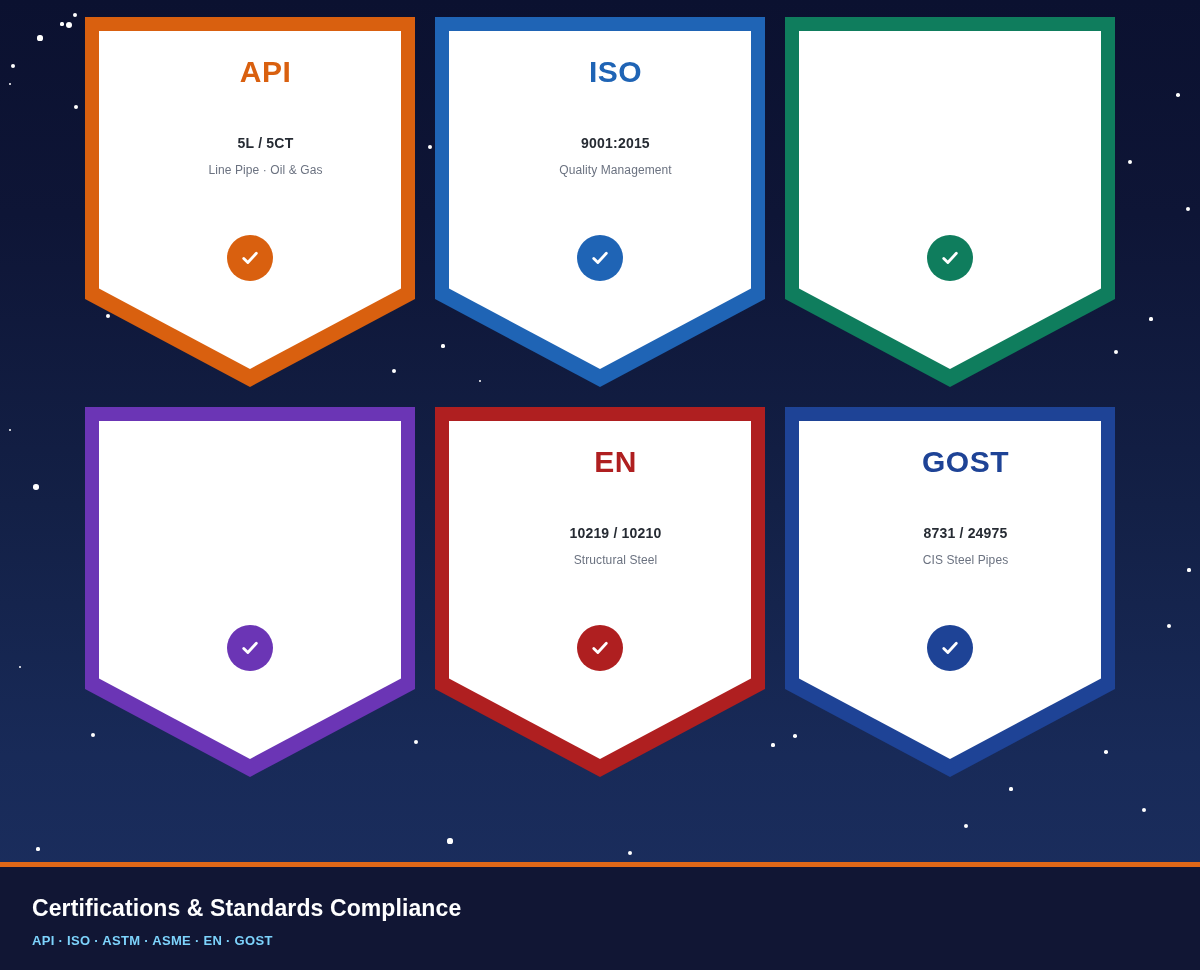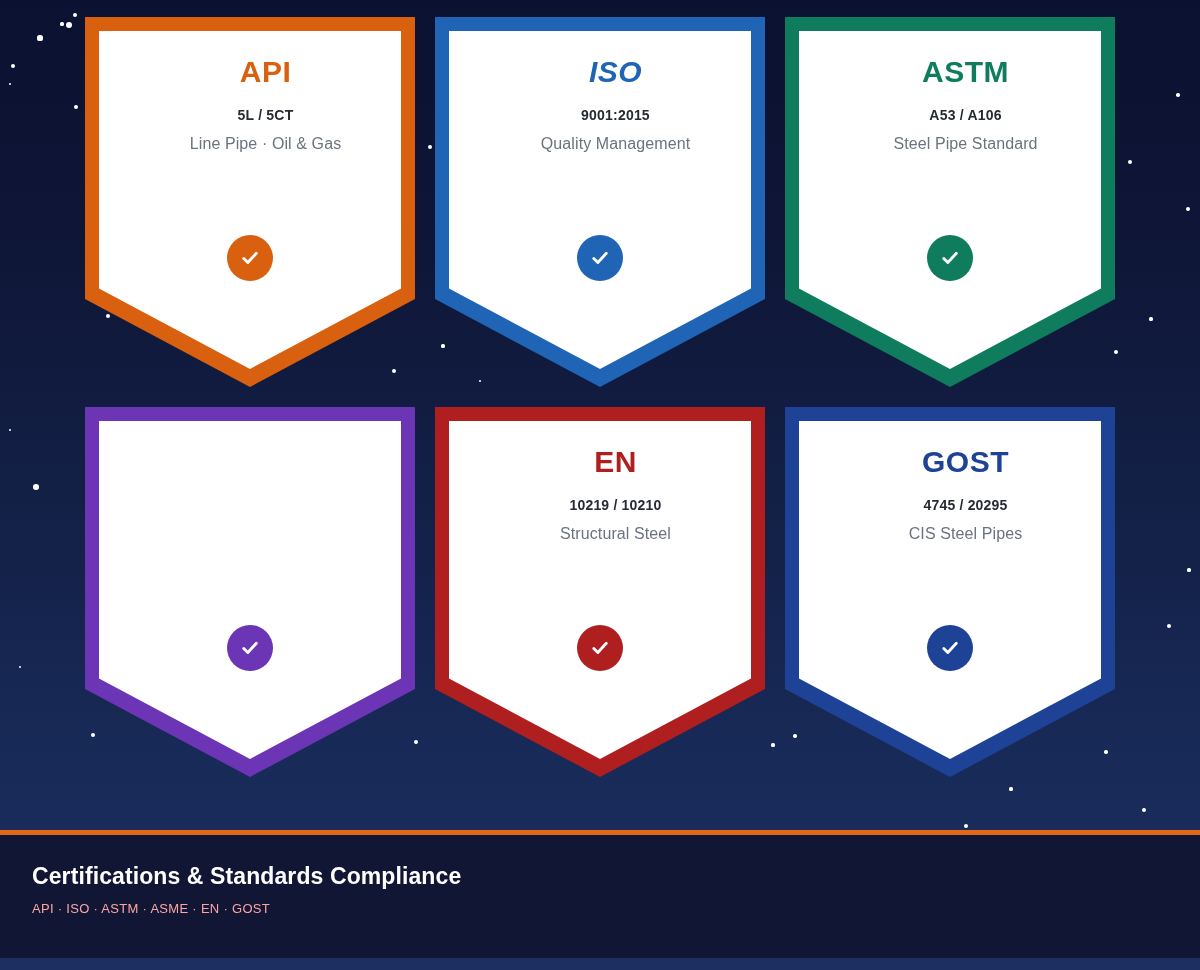--- a/index.html
+++ b/index.html
@@ -96,30 +96,30 @@
 
   .badge-code {
     margin-top:26px;
     font-size:30px;
     font-weight:700;
     letter-spacing:0.5px;
     line-height:1;
   }
 
   .badge-standard {
-    margin-top:20px;
+    margin-top:48px;
     font-size:14px;
     font-weight:700;
     color:#262b33;
     letter-spacing:0.2px;
   }
 
   .badge-desc {
     margin-top:12px;
-    font-size:16px;
+    font-size:12px;
     font-weight:400;
     color:#6b7280;
     letter-spacing:0.1px;
   }
 
   .badge-check {
     position:absolute;
     top:218px;
     left:50%;
     transform:translateX(-50%);
@@ -128,40 +128,40 @@
     border-radius:50%;
     display:flex;
     align-items:center;
     justify-content:center;
   }
   .badge-check svg { width:20px; height:20px; display:block; }
 
   
   #footer-bar {
     position:absolute;
-    left:0; bottom:12px;
-    width:1200px;
-    height:128px;
+    left:0; bottom:0;
+    width:1200px;
+    height:108px;
     background:#111634;
     border-top:5px solid #e06818;
   }
   #footer-inner {
     padding:28px 0 0 32px;
   }
   #footer-title {
     font-size:23px;
     font-weight:700;
     color:#ffffff;
     letter-spacing:0.1px;
   }
   #footer-subtitle {
     margin-top:11px;
     font-size:13px;
-    font-weight:400;
-    color:#fca5a5;
+    font-weight:700;
+    color:#7dd3fc;
     letter-spacing:0.3px;
   }
 </style>
 </head>
 <body>
 
 <div id="stage">
 
   <div id="starfield">
       <div class="star" style="left: 11px; top: 64px; width: 4px; height: 4px;"></div>
@@ -212,38 +212,33 @@
         <div class="badge-check" style="background: rgb(217, 96, 15);">
           <svg viewBox="0 0 24 24" aria-hidden="true">
             <path d="M4.5 12.6 L9.4 17.5 L19.6 6.4" fill="none" stroke="#ffffff" stroke-width="3.4" stroke-linecap="round" stroke-linejoin="round"></path>
           </svg>
         </div>
       </div>
       <div class="badge">
         <div class="badge-outer" style="background: rgb(31, 100, 181);"></div>
         <div class="badge-inner"></div>
         <div class="badge-content">
-          <div class="badge-code" style="color: rgb(31, 100, 181); font-style: italic;">ISO</div>
+          <div class="badge-code" style="color: rgb(31, 100, 181);">ISO</div>
           <div class="badge-standard">9001:2015</div>
           <div class="badge-desc">Quality Management</div>
         </div>
         <div class="badge-check" style="background: rgb(31, 100, 181);">
           <svg viewBox="0 0 24 24" aria-hidden="true">
             <path d="M4.5 12.6 L9.4 17.5 L19.6 6.4" fill="none" stroke="#ffffff" stroke-width="3.4" stroke-linecap="round" stroke-linejoin="round"></path>
           </svg>
         </div>
       </div>
       <div class="badge">
         <div class="badge-outer" style="background: rgb(15, 125, 93);"></div>
         <div class="badge-inner"></div>
-        <div class="badge-content">
-          <div class="badge-code" style="color: rgb(15, 125, 93);">ASTM</div>
-          <div class="badge-standard">A53 / A106</div>
-          <div class="badge-desc">Steel Pipe Standard</div>
-        </div>
         <div class="badge-check" style="background: rgb(15, 125, 93);">
           <svg viewBox="0 0 24 24" aria-hidden="true">
             <path d="M4.5 12.6 L9.4 17.5 L19.6 6.4" fill="none" stroke="#ffffff" stroke-width="3.4" stroke-linecap="round" stroke-linejoin="round"></path>
           </svg>
         </div>
       </div>
       <div class="badge">
         <div class="badge-outer" style="background: rgb(107, 53, 181);"></div>
         <div class="badge-inner"></div>
         <div class="badge-check" style="background: rgb(107, 53, 181);">
@@ -264,21 +259,21 @@
           <svg viewBox="0 0 24 24" aria-hidden="true">
             <path d="M4.5 12.6 L9.4 17.5 L19.6 6.4" fill="none" stroke="#ffffff" stroke-width="3.4" stroke-linecap="round" stroke-linejoin="round"></path>
           </svg>
         </div>
       </div>
       <div class="badge">
         <div class="badge-outer" style="background: rgb(30, 67, 150);"></div>
         <div class="badge-inner"></div>
         <div class="badge-content">
           <div class="badge-code" style="color: rgb(30, 67, 150);">GOST</div>
-          <div class="badge-standard">4745 / 20295</div>
+          <div class="badge-standard">8731 / 24975</div>
           <div class="badge-desc">CIS Steel Pipes</div>
         </div>
         <div class="badge-check" style="background: rgb(30, 67, 150);">
           <svg viewBox="0 0 24 24" aria-hidden="true">
             <path d="M4.5 12.6 L9.4 17.5 L19.6 6.4" fill="none" stroke="#ffffff" stroke-width="3.4" stroke-linecap="round" stroke-linejoin="round"></path>
           </svg>
         </div>
       </div>
     </div>
 

